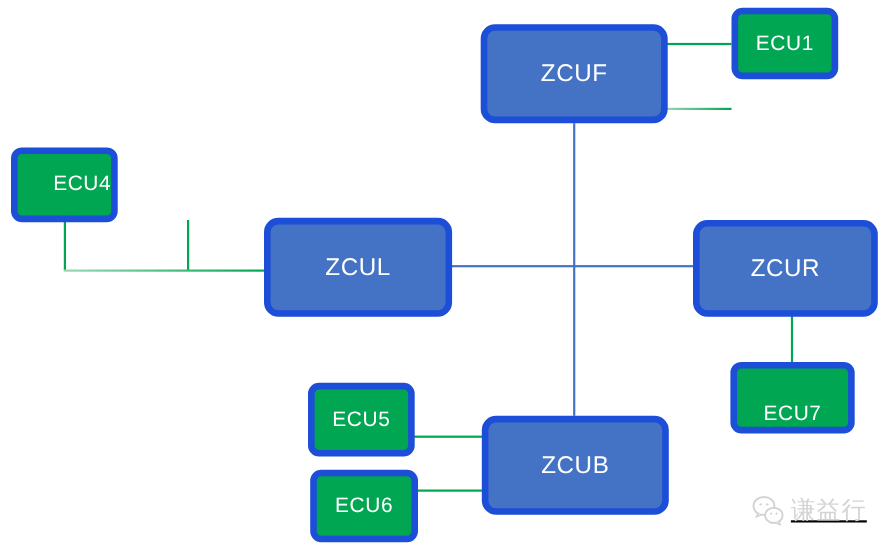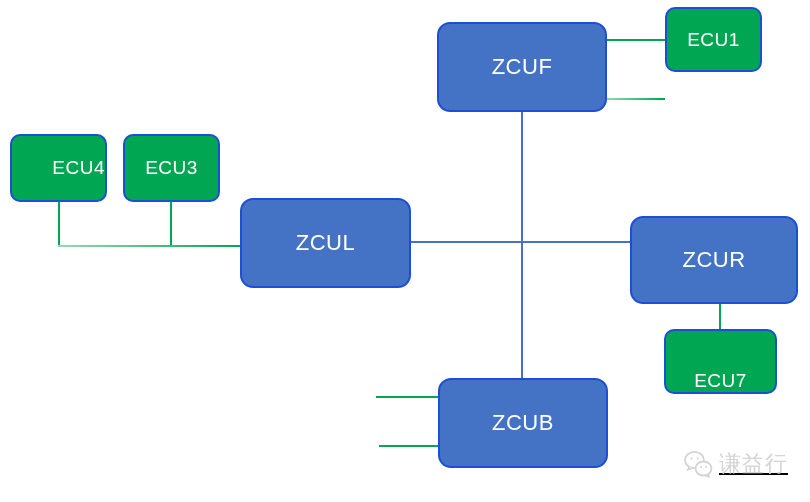--- a/index.html
+++ b/index.html
@@ -16,38 +16,38 @@
     overflow: hidden;
   }
   
   .node {
     position: absolute;
     box-sizing: border-box;
     display: flex;
     align-items: center;
     justify-content: center;
     color: #ffffff;
-    border: 2px solid #1d4ed8;
+    border: 6px solid #1d4ed8;
     z-index: 2;
   }
   .node.zcu {
     background: #4472c4;
     border-radius: 13px;
     font-size: 22px;
     letter-spacing: 0.5px;
   }
   .node.ecu {
     background: #00a651;
     border-radius: 10px;
     font-size: 19px;
     letter-spacing: 0.5px;
   }
   #node-zcuf { left: 437px; top: 22px;  width: 170px; height: 90px; }
   #node-zcul { left: 240px; top: 198px; width: 171px; height: 90px; }
-  #node-zcur { left: 630px; top: 216px; width: 168px; height: 88px; }
+  #node-zcur { left: 630px; top: 200px; width: 168px; height: 88px; }
   #node-zcub { left: 438px; top: 378px; width: 170px; height: 90px; }
   #node-ecu1 { left: 665px; top: 7px;   width: 97px;  height: 65px; }
   #node-ecu2 { left: 665px; top: 81px;  width: 98px;  height: 65px; }
   #node-ecu4 { left: 10px;  top: 134px; width: 97px;  height: 68px; justify-content: flex-end; }
   #node-ecu3 { left: 123px; top: 134px; width: 97px;  height: 68px; }
   #node-ecu5 { left: 280px; top: 348px; width: 97px;  height: 67px; }
   #node-ecu6 { left: 282px; top: 427px; width: 98px;  height: 66px; }
   #node-ecu7 { left: 664px; top: 329px; width: 113px;  height: 65px; align-items: flex-end; }
   
   .line { position: absolute; z-index: 1; }
@@ -112,22 +112,25 @@
   <div class="node zcu" id="node-zcub">
     <span>ZCUB</span>
   </div>
 
   <div class="node ecu" id="node-ecu1">
     <span>ECU1</span>
   </div>
   <div class="node ecu" id="node-ecu4">
     <span>ECU4</span>
   </div>
-  <div class="node ecu" id="node-ecu3">
-    <span>ECU3</span>
+  <div class="node ecu" id="node-ecu5">
+    <span>ECU5</span>
+  </div>
+  <div class="node ecu" id="node-ecu6">
+    <span>ECU6</span>
   </div>
   <div class="node ecu" id="node-ecu7">
     <span>ECU7</span>
   </div>
 
   <div class="watermark">
     <svg width="32" height="32" viewBox="0 0 32 32">
       <ellipse cx="12.5" cy="12" rx="9.5" ry="8.2" fill="#ffffff" stroke="#d4d4d4" stroke-width="1.8"></ellipse>
       <path d="M7.5 18.5 L5.5 22 L10 20" fill="#ffffff" stroke="#d4d4d4" stroke-width="1.5" stroke-linejoin="round"></path>
       <circle cx="9.5" cy="10.5" r="1.1" fill="#d4d4d4"></circle>

